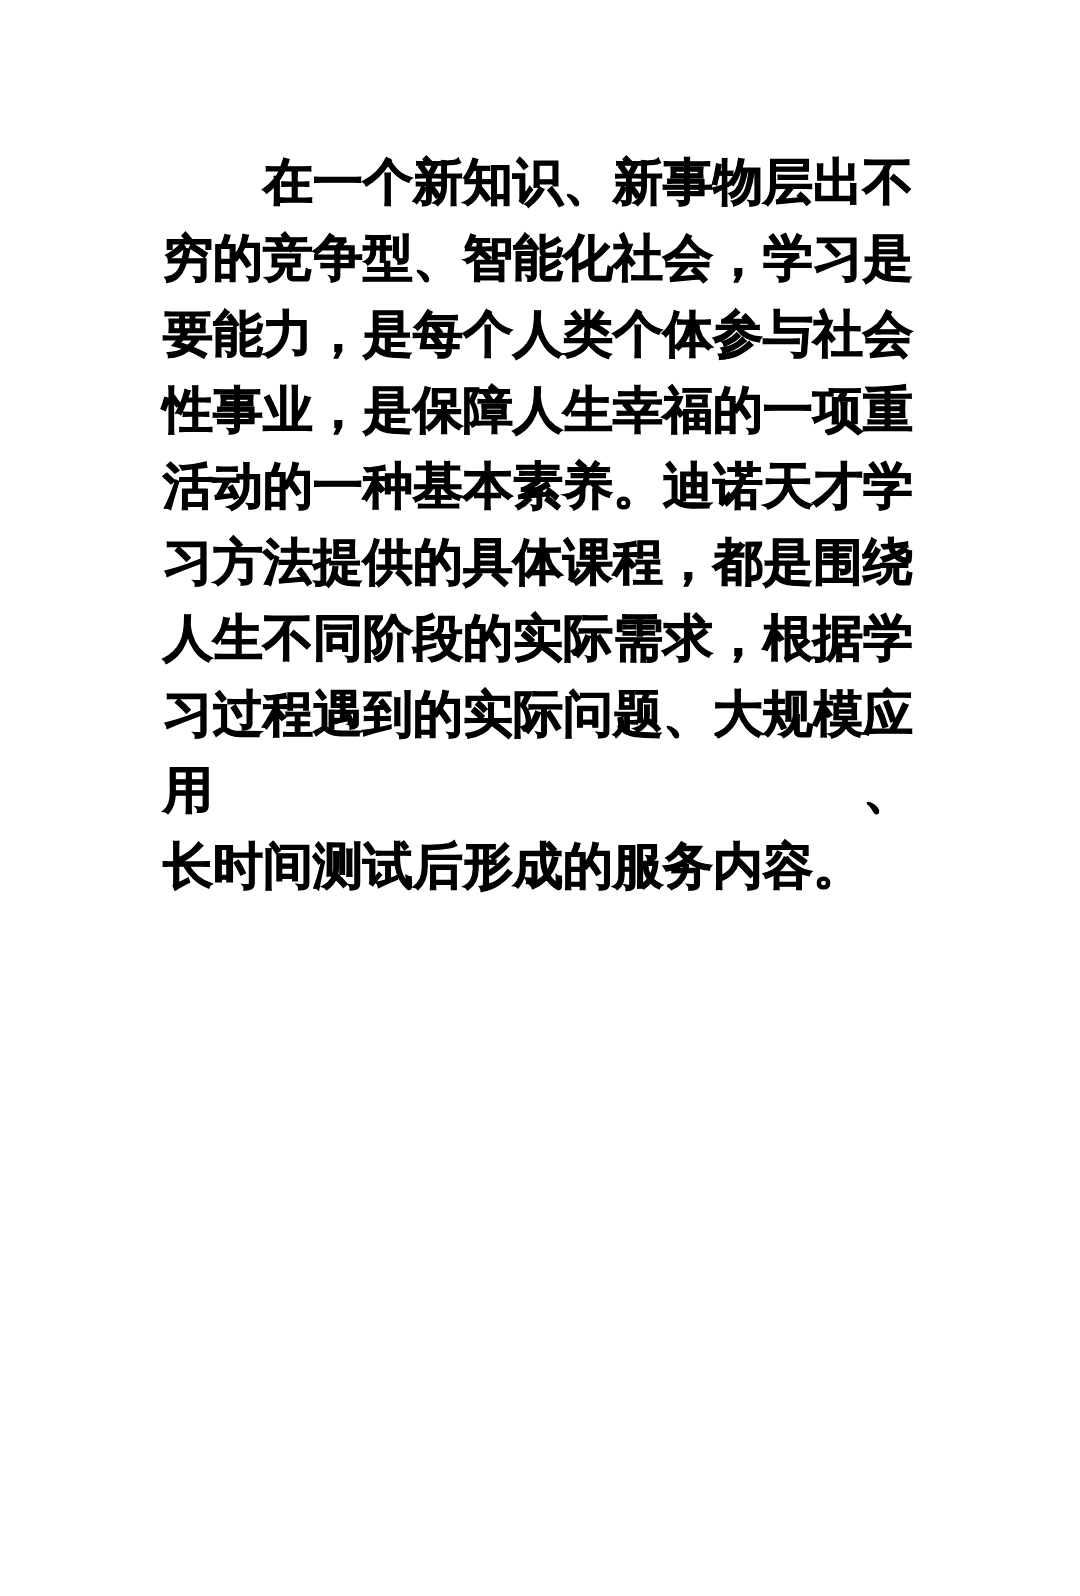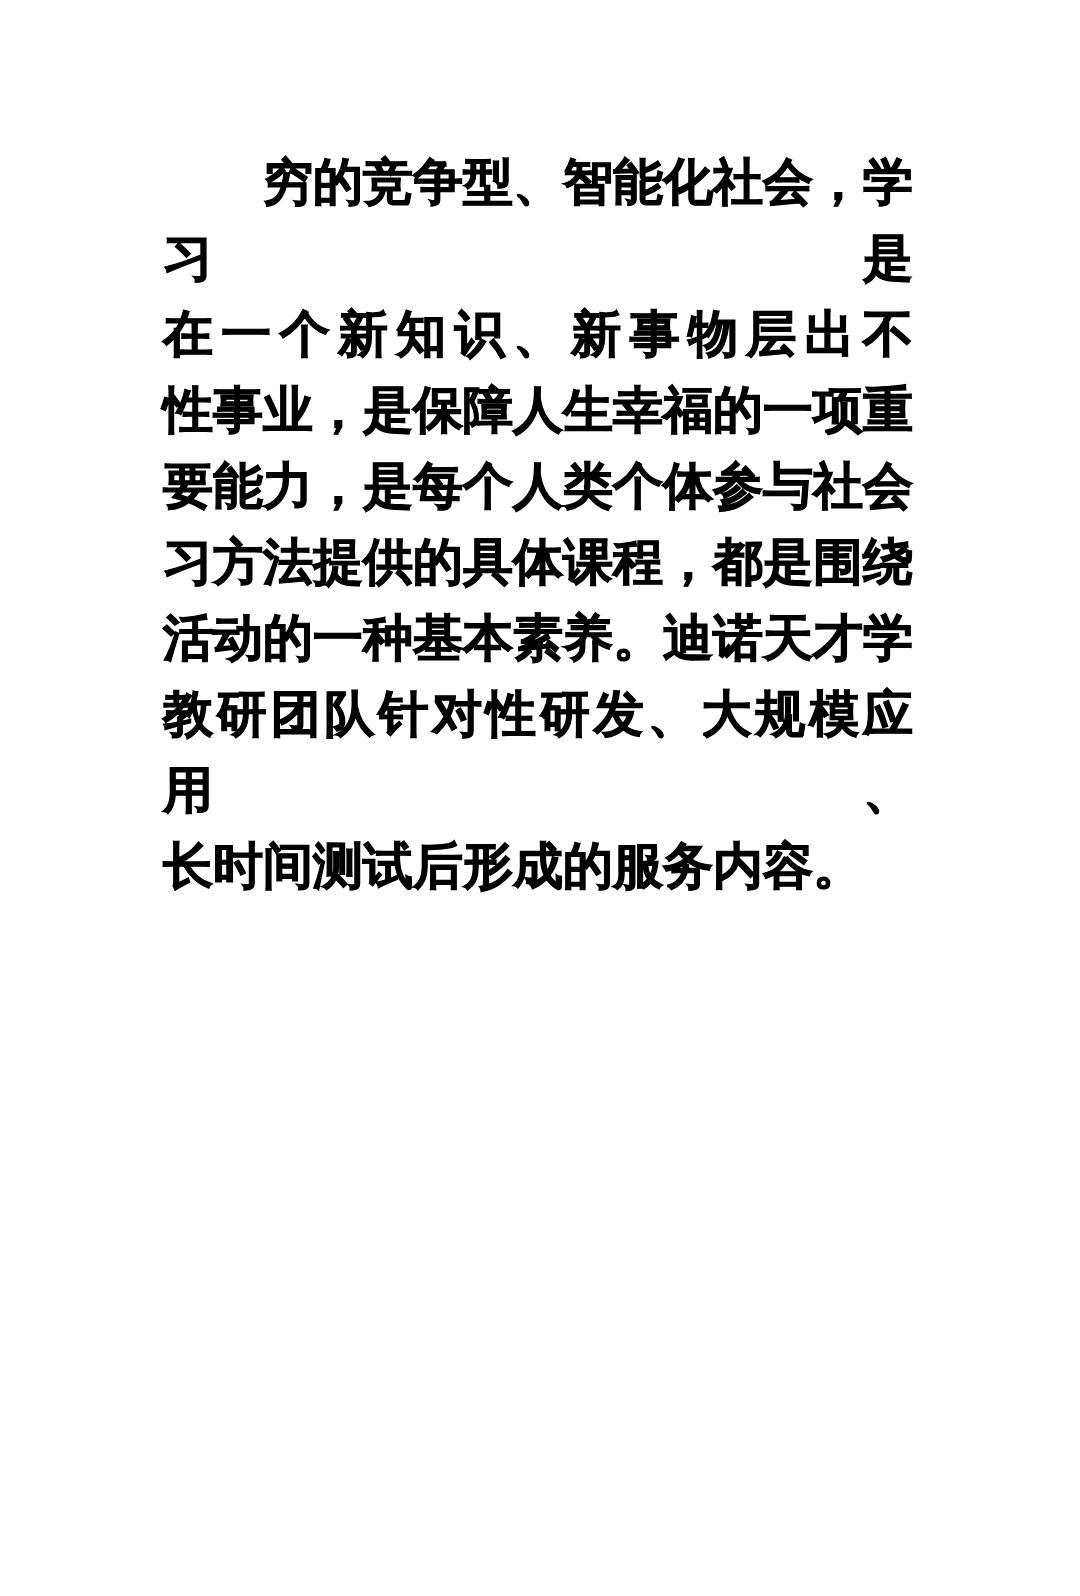--- a/index.html
+++ b/index.html
@@ -43,22 +43,23 @@
   .line:last-child {
     text-align-last: left;
     letter-spacing: 0;
   }
 </style>
 </head>
 <body>
 
 <div class="page">
   <div class="paragraph" id="paragraph" aria-label="在一个新知识、新事物层出不穷的竞争型、智能化社会，学习是每个家庭、每个组织和个人的永久性事业，是保障人生幸福的一项重要能力，是每个人类个体参与社会活动的一种基本素养。迪诺天才学习方法提供的具体课程，都是围绕人生不同阶段的实际需求，根据学习过程遇到的实际问题，组织专业教研团队针对性研发、大规模应用、长时间测试后形成的服务内容。">
+      <div class="line">在一个新知识、新事物层出不</div>
       <div class="line">穷的竞争型、智能化社会，学习是</div>
-      <div class="line">在一个新知识、新事物层出不</div>
+      <div class="line">要能力，是每个人类个体参与社会</div>
       <div class="line">性事业，是保障人生幸福的一项重</div>
-      <div class="line">要能力，是每个人类个体参与社会</div>
+      <div class="line">活动的一种基本素养。迪诺天才学</div>
       <div class="line">习方法提供的具体课程，都是围绕</div>
-      <div class="line">活动的一种基本素养。迪诺天才学</div>
-      <div class="line">教研团队针对性研发、大规模应用、</div>
+      <div class="line">人生不同阶段的实际需求，根据学</div>
+      <div class="line">习过程遇到的实际问题、大规模应用、</div>
       <div class="line">长时间测试后形成的服务内容。</div>
     </div>
 </div>
 
 </body></html>

